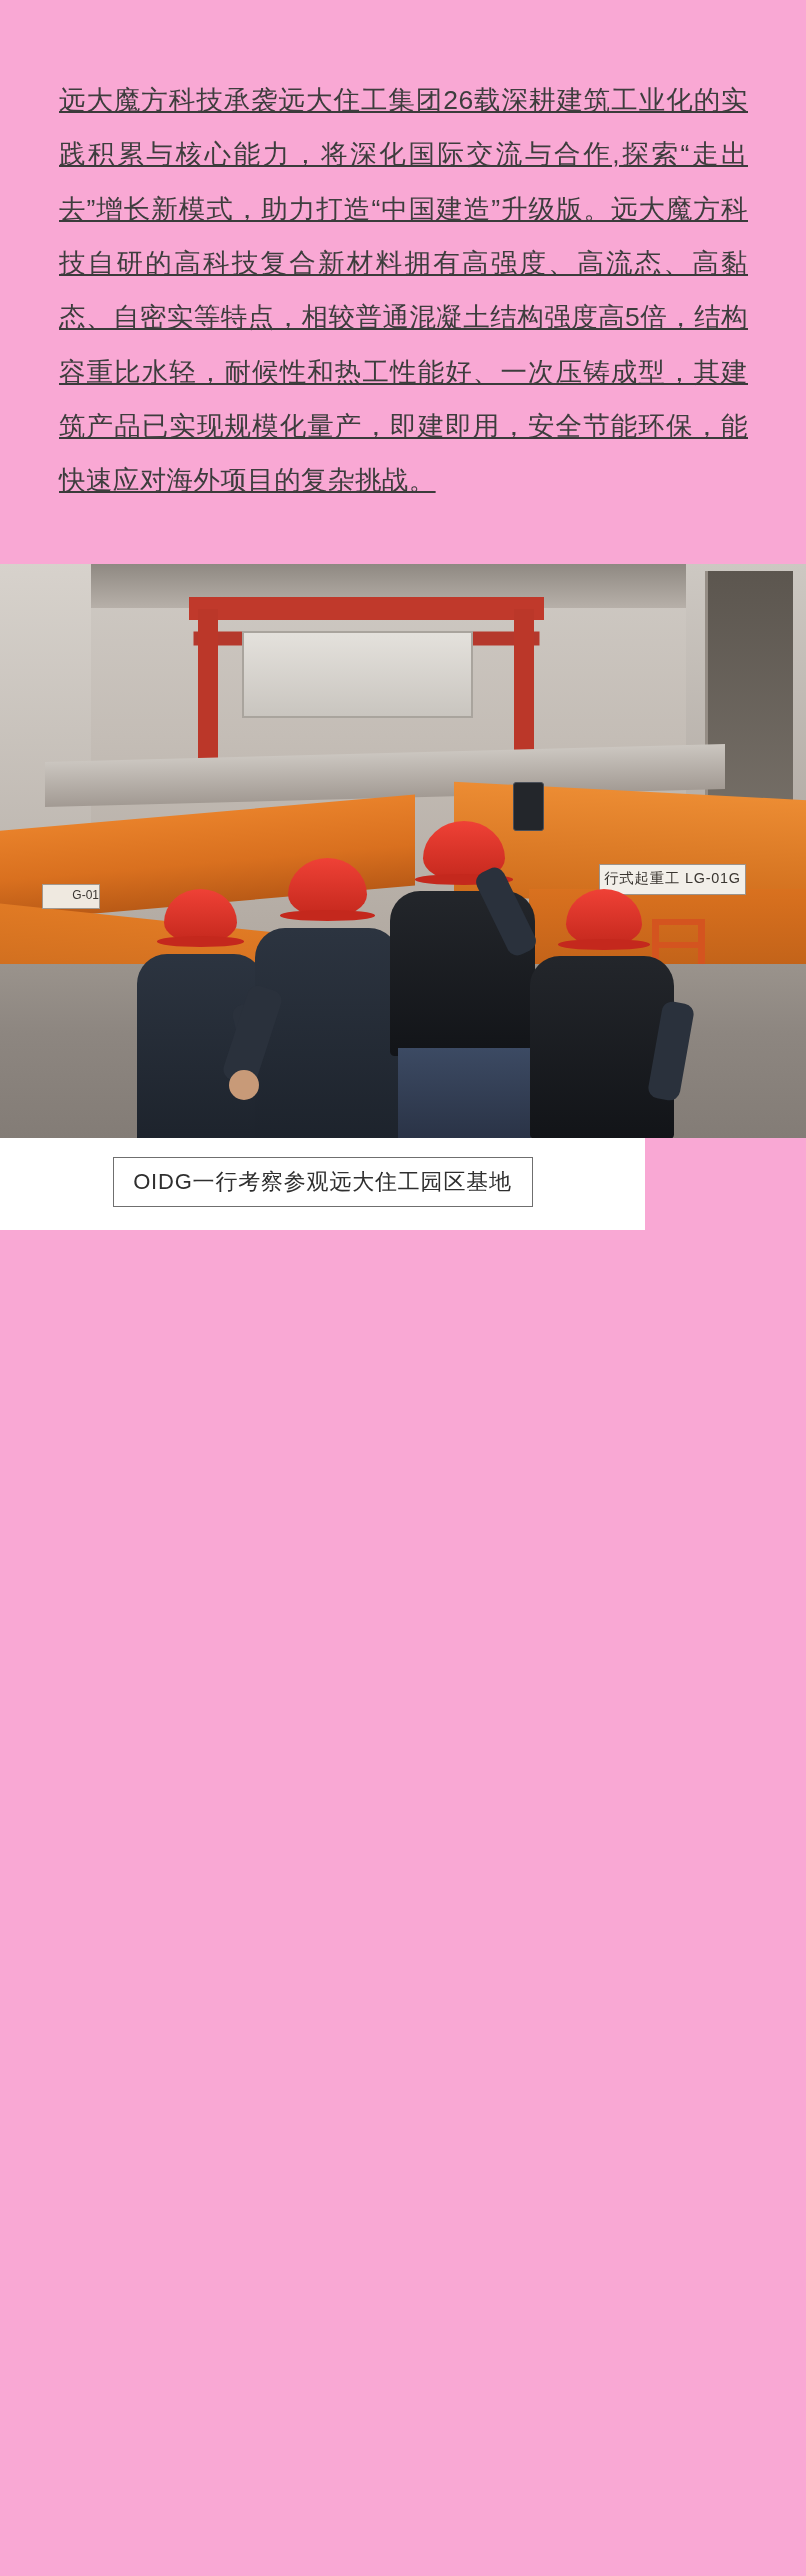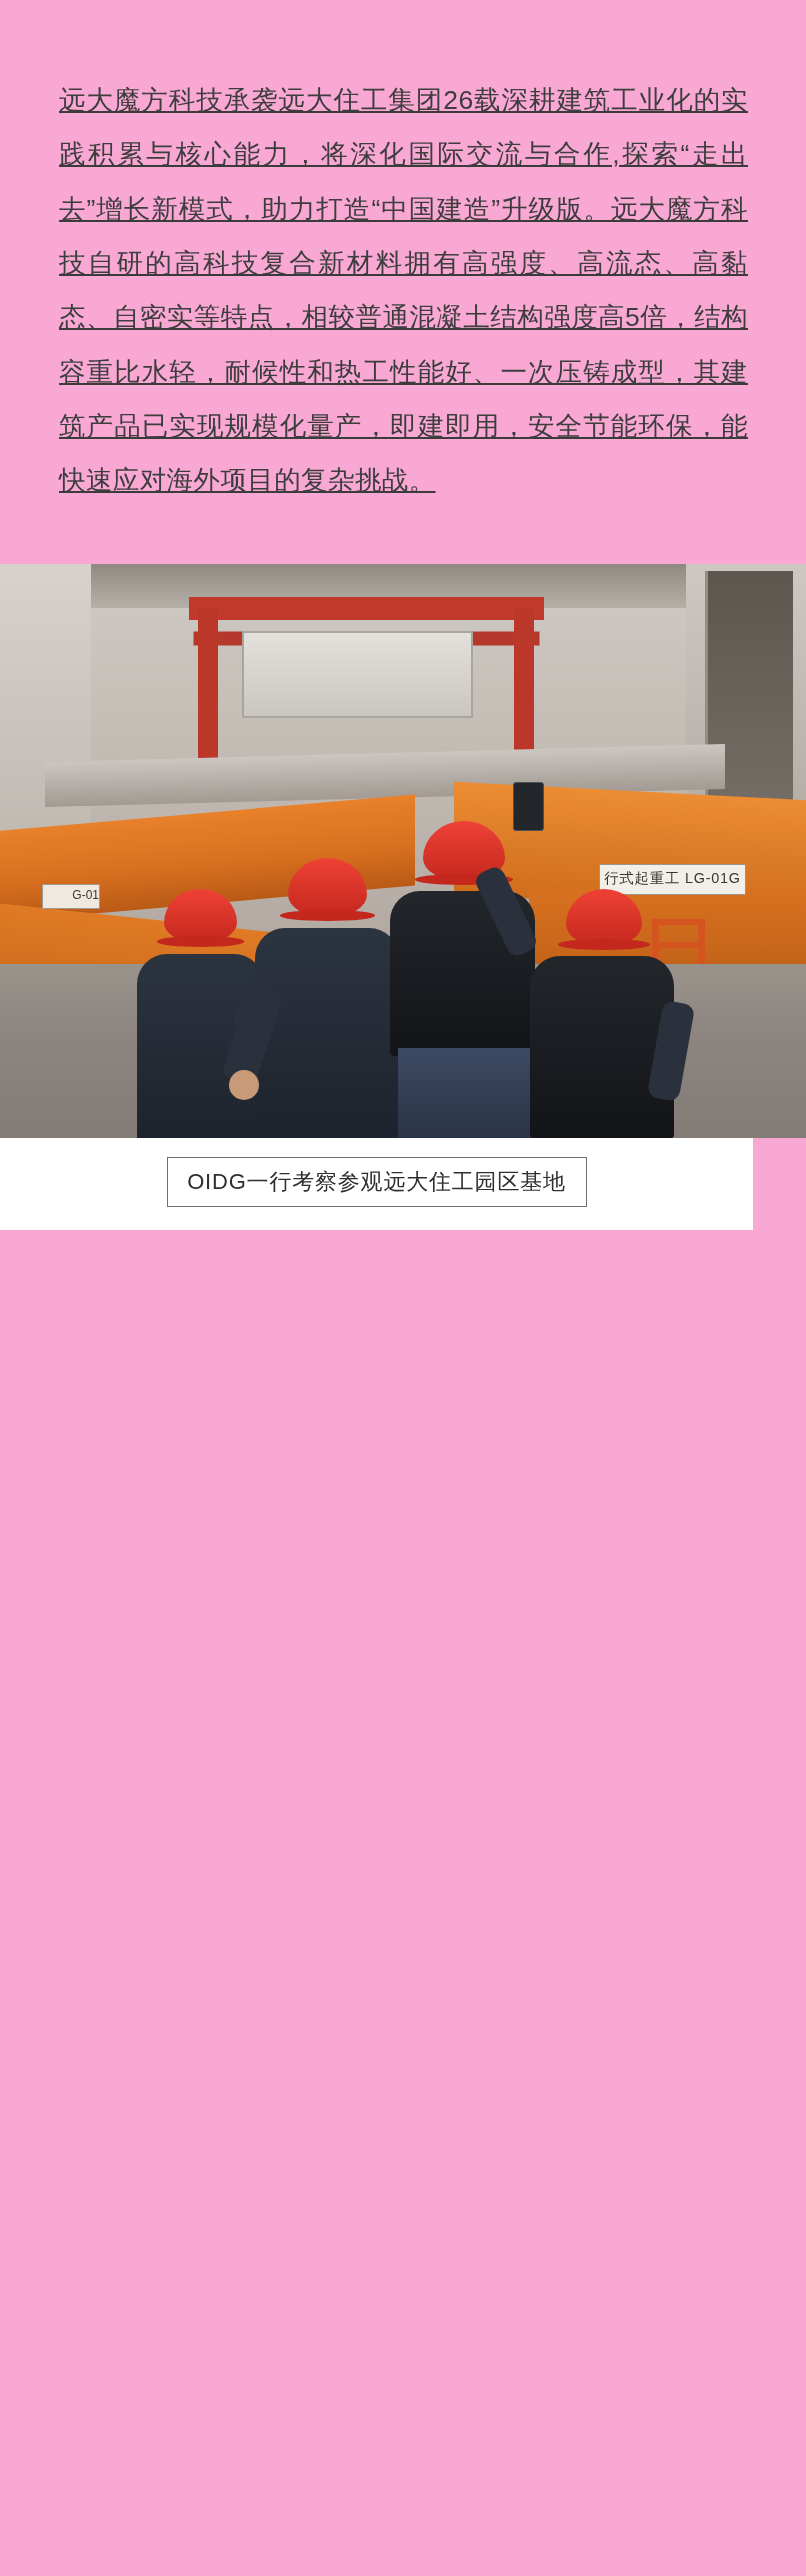--- a/index.html
+++ b/index.html
@@ -210,21 +210,21 @@
     background: #c89a78;
     border-radius: 50%;
   }
   .phone {
     position: absolute;
     background: #23262b;
     border: 1.5px solid #4a4f58;
     border-radius: 3px;
   }
   .figure-caption {
-    width: 753px;
+    width: 645px;
     box-sizing: border-box;
     padding: 19.7px 0 23px 0;
     text-align: center;
     background: #ffffff;
   }
   .caption-box {
     display: inline-block;
     border: 1.5px solid #6f6f6f;
     padding: 9px 19.7px;
     font-size: 22px;

